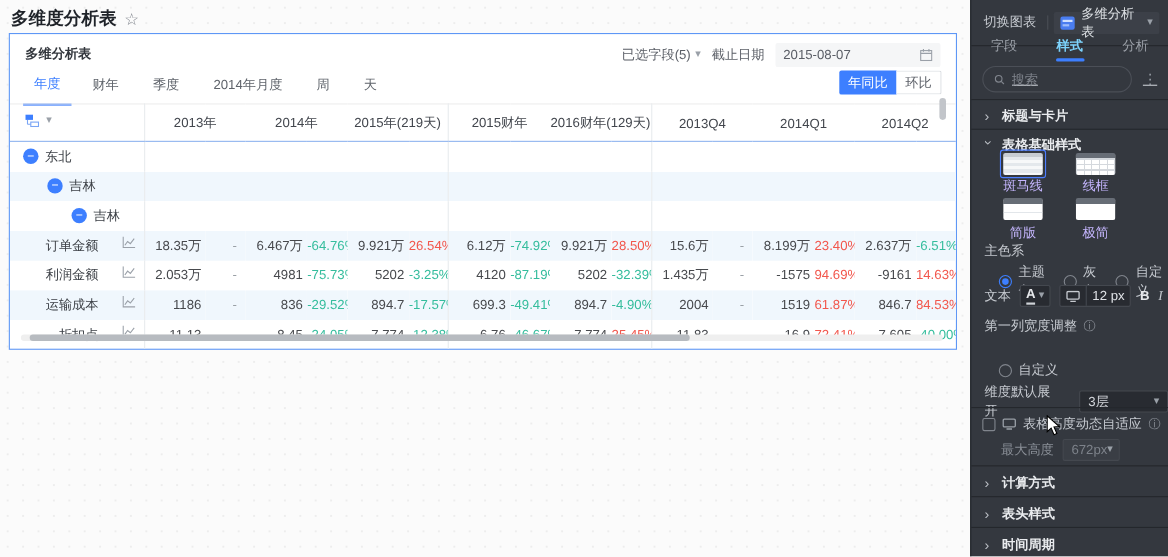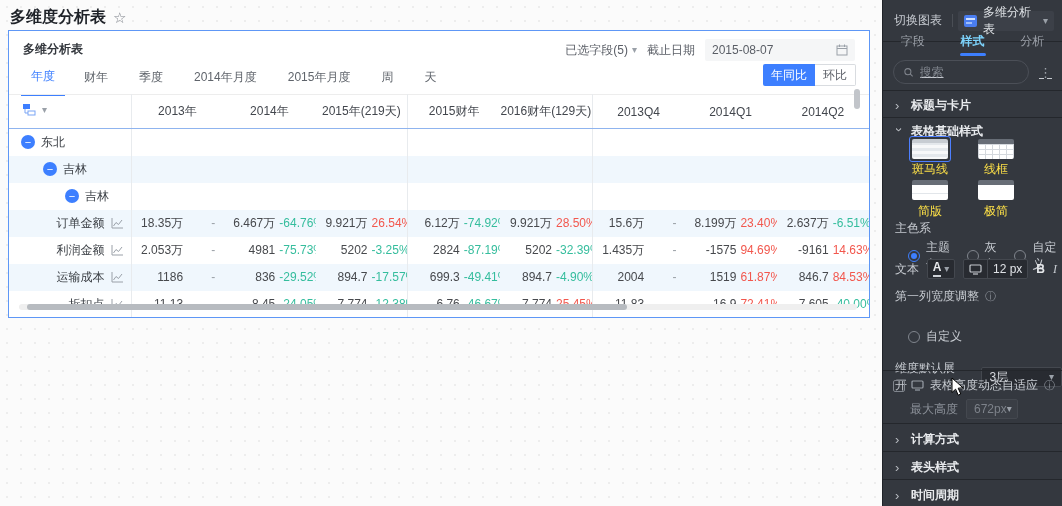--- a/index.html
+++ b/index.html
@@ -55,21 +55,21 @@
   .hcell { text-align:left !important; padding-left:14px; }
   .dimcell { color:#3c4046; }
   .ind { display:flex; align-items:center; gap:6px; }
   .l0 { padding-left:12px; } .l1 { padding-left:34px; } .l2 { padding-left:56px; }
   .mc {
     width:14px; height:14px; border-radius:50%; background:#3d7fff; color:#fff;
     display:inline-flex; align-items:center; justify-content:center;
     font-size:11px; line-height:1; cursor:pointer; flex:0 0 auto;
   }
   .metcell { }
-  .met-inner { display:flex; align-items:center; justify-content:flex-end; gap:6px; padding-right:8px; color:#3c4046; }
+  .met-inner { display:flex; justify-content:flex-end; gap:21px; padding-right:8px; color:#3c4046; }
   .v { text-align:right; padding-right:4px; color:#47494d; }
   .p { text-align:right; padding-right:8px; }
   .p.neg { color:#35bd9d; } .p.pos { color:#f2574d; } .p.dash { color:#9aa0a6; }
 
   .hscroll { position:absolute; left:10px; bottom:7px; width:838px; height:6px; background:#efefef; border-radius:3px; }
   .hscroll .thumb { position:absolute; left:8px; top:0; width:600px; height:6px; background:#b7bbc0; border-radius:3px; }
   .vscroll { position:absolute; right:9px; top:58px; width:6px; height:214px; }
   .vscroll .thumb { position:absolute; top:0; left:0; width:6px; height:20px; background:#c2c5ca; border-radius:3px; }
 
   
@@ -104,21 +104,21 @@
   .chev { color:#b9bdc3; font-size:13px; display:inline-block; width:8px; }
   .chev.open { transform:rotate(90deg); }
 
   .thumb-wrap { position:absolute; width:42px; height:26px; border-radius:3px; padding:2px; border:1px solid transparent; cursor:pointer; }
   .thumb-wrap.sel { border-color:#4d7fff; }
   .thumb { width:100%; height:100%; border-radius:2px; background:#fff; }
   .th-zebra { background:linear-gradient(#c7ccd2 0 4px, transparent 4px), repeating-linear-gradient(#f7f8f9 0 3px, #e4e8ec 3px 6px); background-color:#fff; }
   .th-frame { background:linear-gradient(#676d76 0 5px, transparent 5px), repeating-linear-gradient(90deg,#d4d8dd 0 1px, transparent 1px 7px), repeating-linear-gradient(#d4d8dd 0 1px, #fff 1px 5px); background-color:#fff; }
   .th-simple { background:linear-gradient(#676d76 0 5px, transparent 5px), linear-gradient(transparent 0 13px, #e2e6ea 13px 14px, transparent 14px); background-color:#fff; }
   .th-min { background:linear-gradient(#676d76 0 5px, transparent 5px); background-color:#fff; }
-  .thumb-label { position:absolute; width:60px; text-align:center; color:#fde047; }
+  .thumb-label { position:absolute; width:60px; text-align:center; color:#c4b5fd; }
 
   .radio { width:12px; height:12px; border-radius:50%; border:1px solid #80858d; display:inline-flex; align-items:center; justify-content:center; flex:0 0 auto; cursor:pointer; }
   .radio.sel { border-color:#3d7fff; }
   .radio.sel::after { content:""; width:6px; height:6px; border-radius:50%; background:#3d7fff; }
   .radio-item { display:flex; align-items:center; gap:6px; }
 
   .ctrl-box { background:#282b31; border:1px solid #44484f; border-radius:2px; display:flex; align-items:center; }
   .a-btn { width:28px; height:20px; justify-content:center; gap:3px; cursor:pointer; }
   .a-glyph { color:#e6e8eb; font-weight:bold; border-bottom:2px solid #cfd3d8; line-height:1.1; }
   .size-grp { height:20px; cursor:pointer; }
@@ -165,21 +165,20 @@
           </svg>
         </span>
       </div>
     </div>
 
     <div class="tabs-row">
       <span class="ctab active">年度</span>
       <span class="ctab">财年</span>
       <span class="ctab">季度</span>
       <span class="ctab">2014年月度</span>
-      <span class="ctab">2015年月度</span>
       <span class="ctab">周</span>
       <span class="ctab">天</span>
     </div>
     <div class="toggle-group">
       <span class="tg-btn tg-yoy">年同比</span>
       <span class="tg-btn tg-mom">环比</span>
     </div>
 
     <div class="grid-wrap">
       <table class="grid">
@@ -296,21 +295,21 @@
                     <polyline points="2.5,8 5,4.5 7.5,6.5 11,2" stroke="#9aa0a8" fill="none"></polyline>
                   </svg>
                 </span>
               </td>
           <td class="v">2.053万</td>
               <td class="p dash">-</td>
           <td class="v">4981</td>
               <td class="p neg">-75.73%</td>
           <td class="v">5202</td>
               <td class="p neg gb">-3.25%</td>
-          <td class="v">2824</td>
+          <td class="v">4120</td>
               <td class="p neg">-87.19%</td>
           <td class="v">5202</td>
               <td class="p neg gb">-32.39%</td>
           <td class="v">1.435万</td>
               <td class="p dash">-</td>
           <td class="v">-1575</td>
               <td class="p pos">94.69%</td>
           <td class="v">-9161</td>
               <td class="p pos">14.63%</td>
         </tr>
@@ -480,21 +479,21 @@
 
   <div class="sb-row" style="top:288px; left:12px; display:flex; align-items:center; gap:6px;">
     <span>第一列宽度调整</span>
     <span class="info">ⓘ</span>
   </div>
   <div class="sb-row radio-item" style="top:328px; left:25px;">
     <span class="radio"></span>
       <span>自定义</span>
   </div>
 
-  <div class="sb-row" style="top:360px; left:12px; display:flex; align-items:center; gap:20px;">
+  <div class="sb-row" style="top:348px; left:12px; display:flex; align-items:center; gap:20px;">
     <span>维度默认展开</span>
     <span class="select-dark" style="width:86px;">
       <span>3层</span>
       <span class="caret">▾</span>
     </span>
   </div>
 
   <div class="divider" style="top:370px;"></div>
 
   <div class="sb-row" style="top:377px; left:10px; display:flex; align-items:center; gap:6px;">

